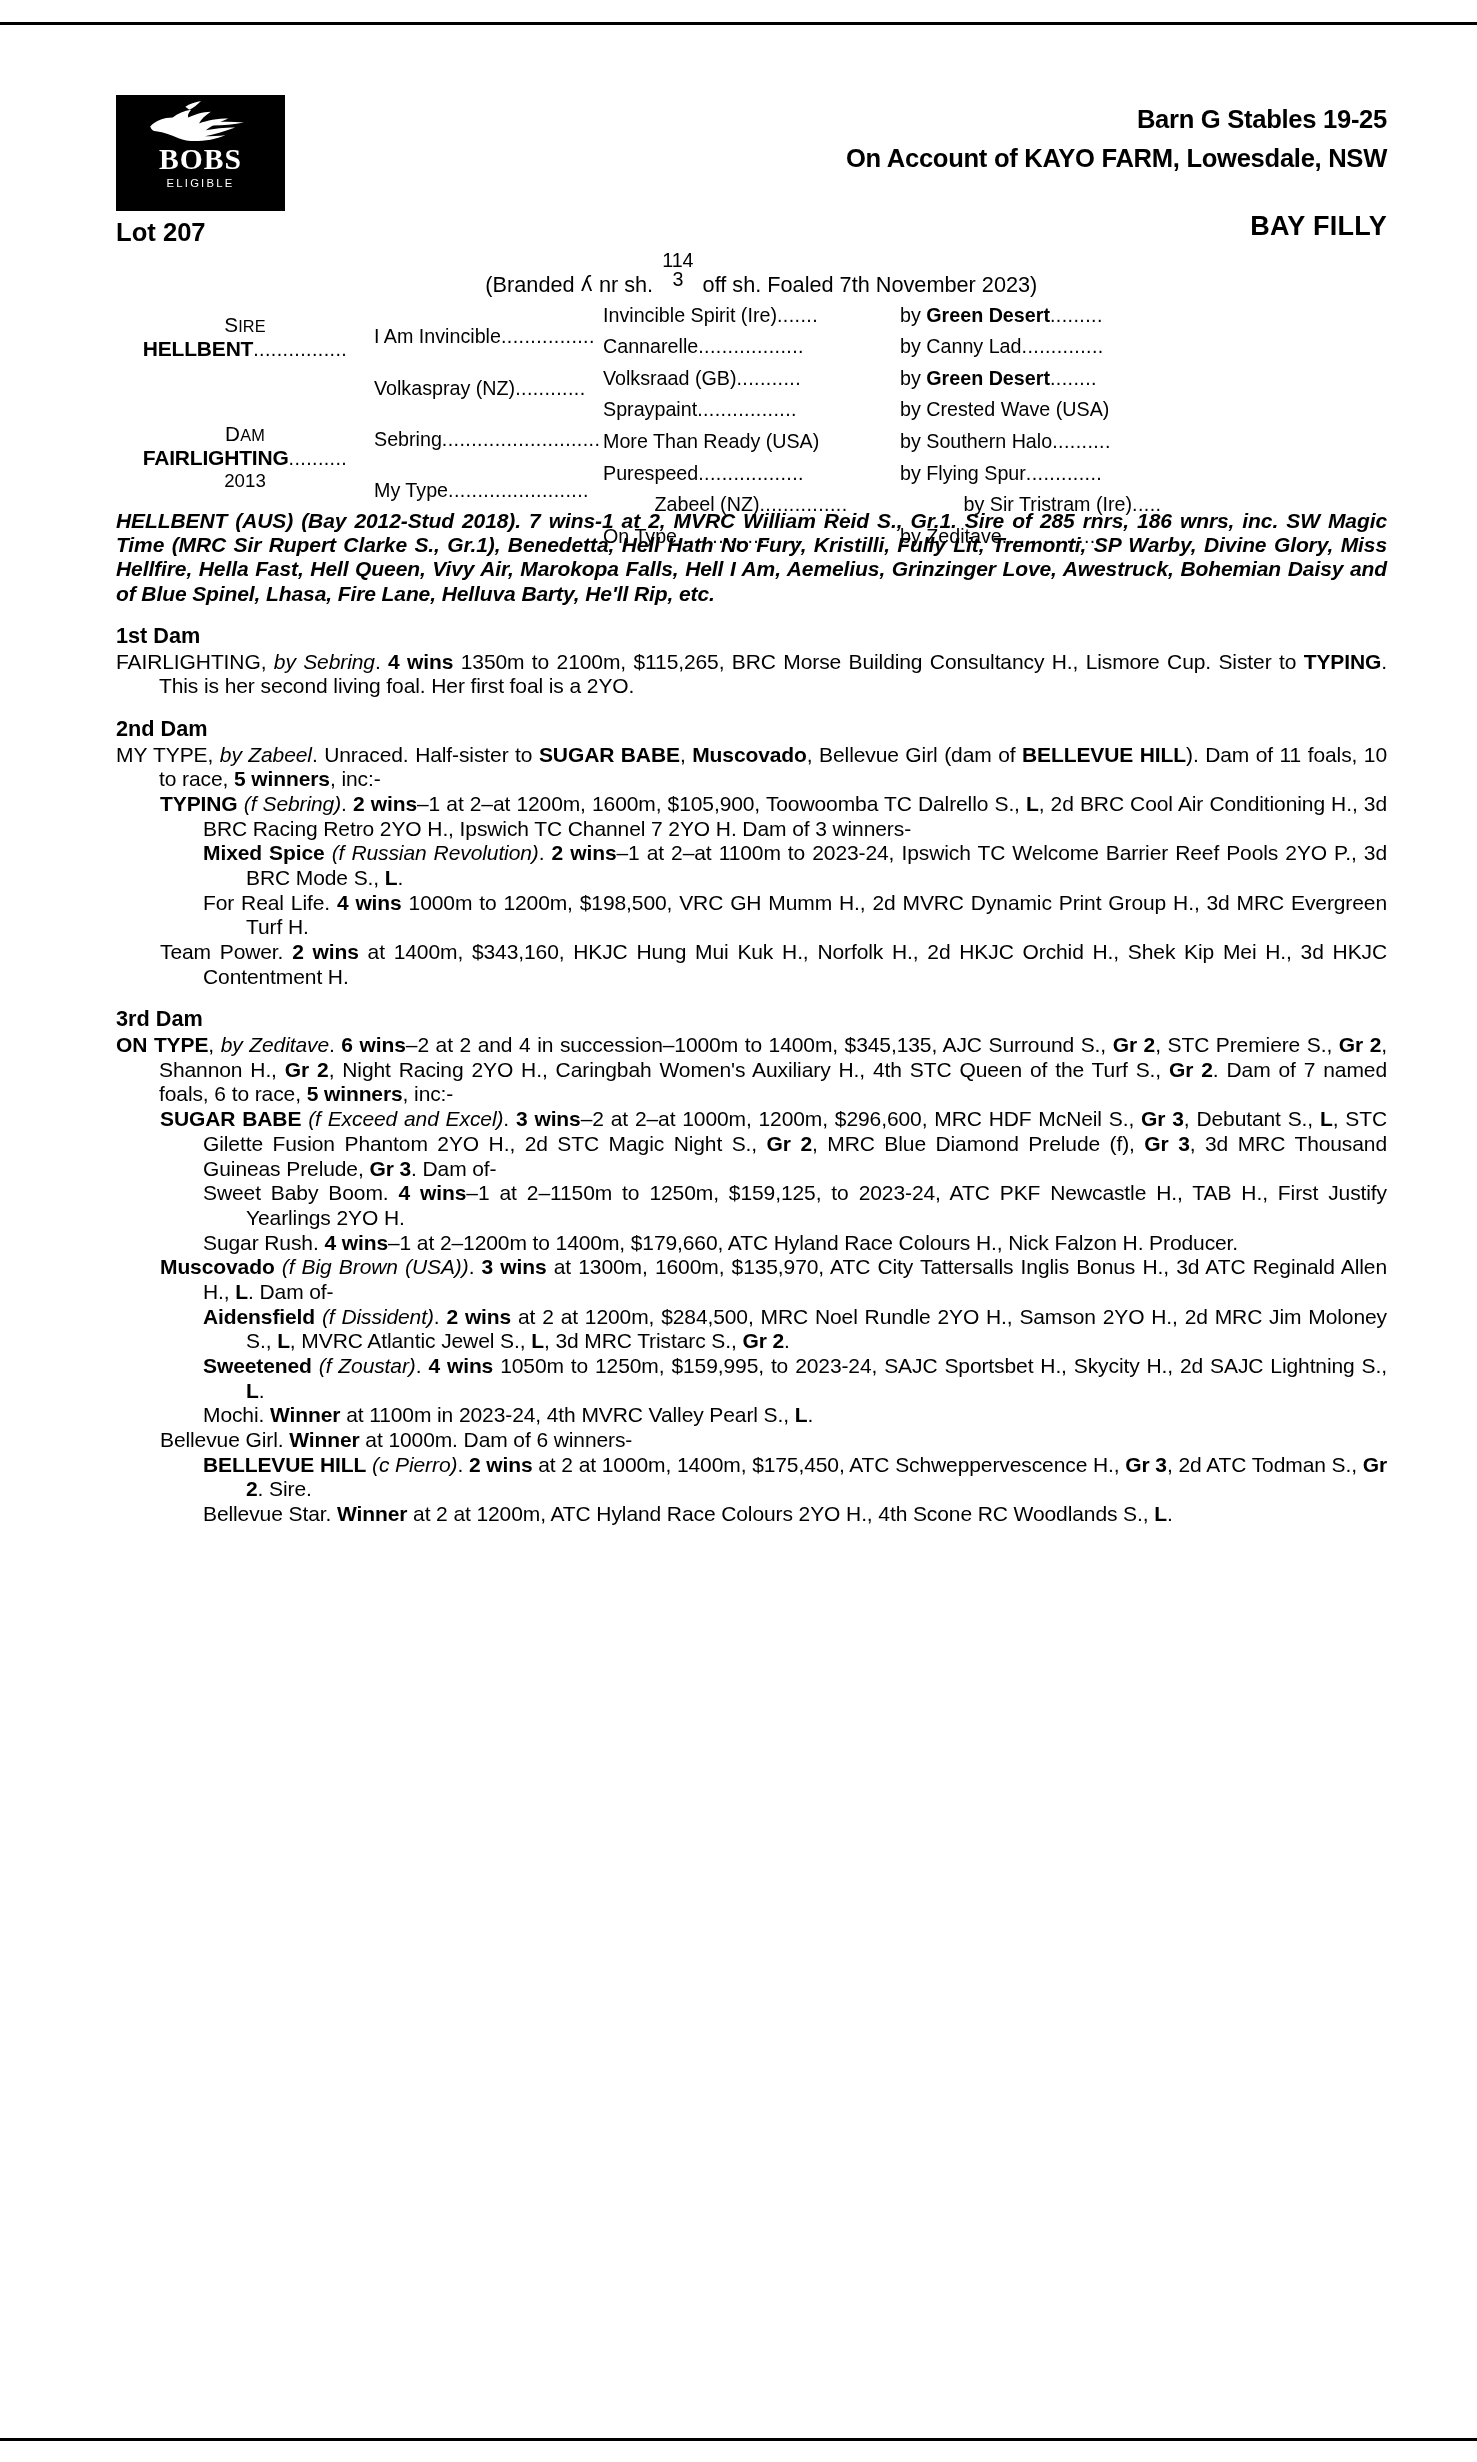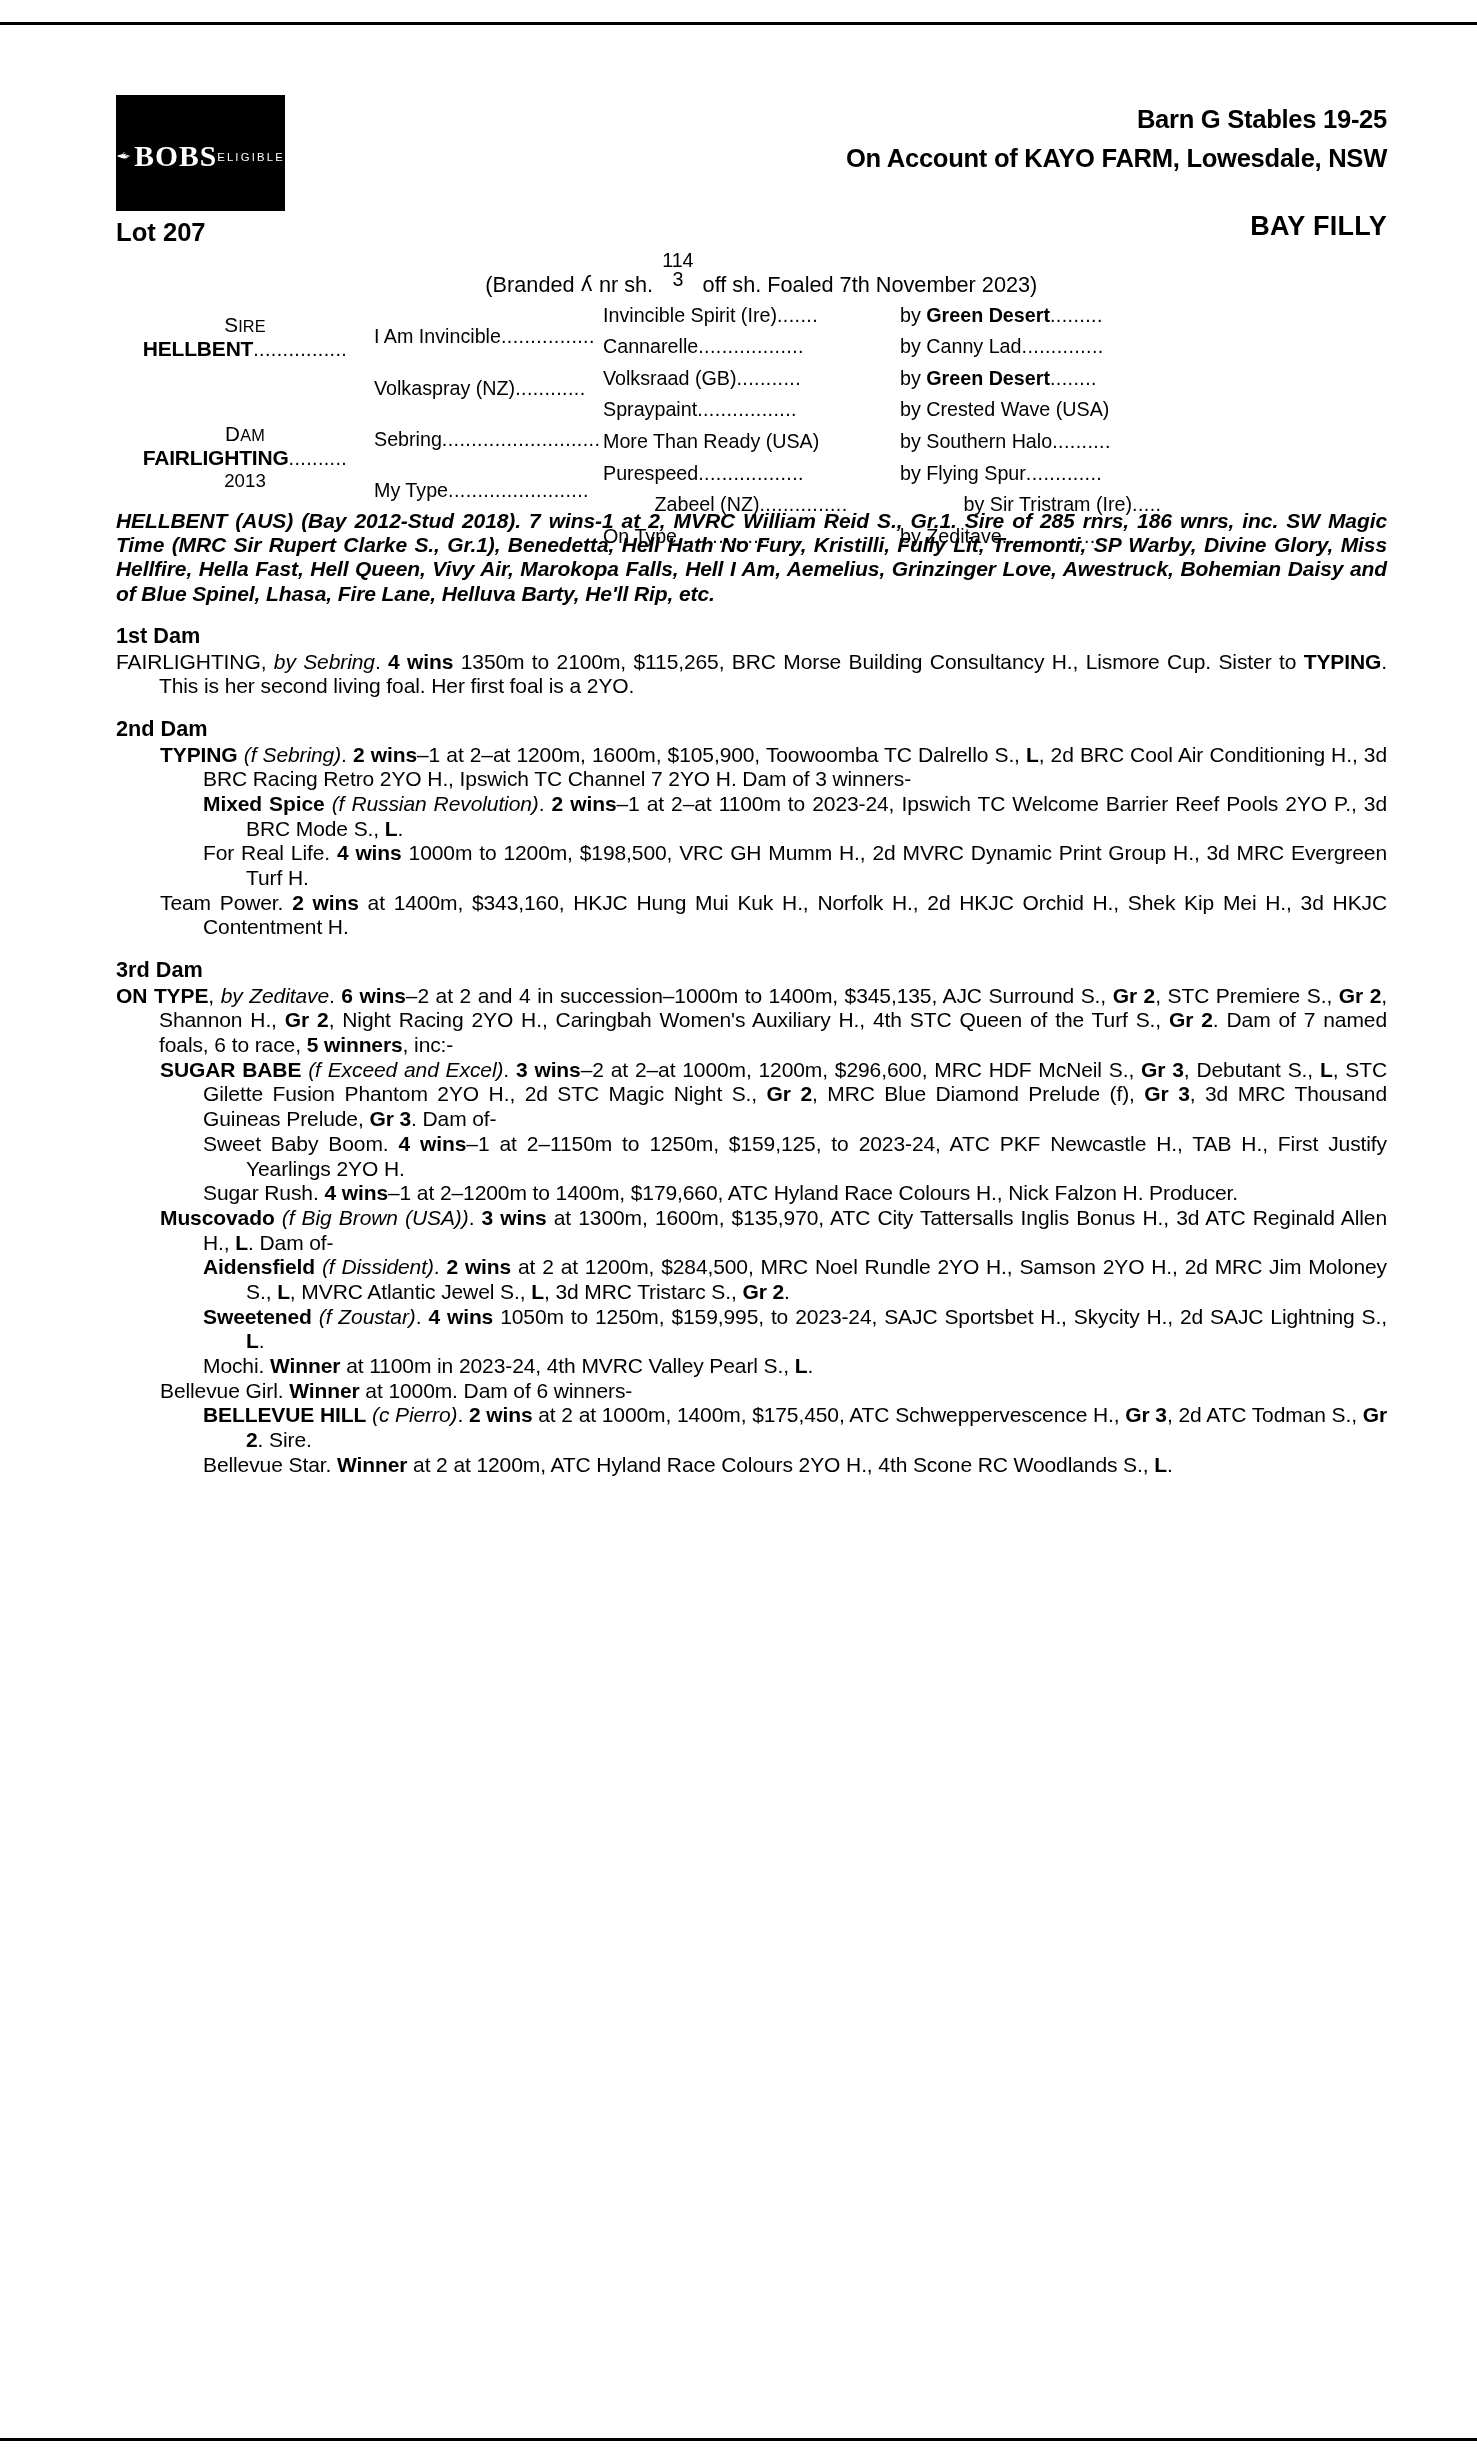--- a/index.html
+++ b/index.html
@@ -51,20 +51,21 @@
   }
   .bobs-logo {
     position: absolute;
     left: 0;
     top: 0;
     width: 169px;
     height: 116px;
     background: #000;
     color: #fff;
     display: flex;
+    flex-direction: column;
     align-items: center;
     justify-content: flex-start;
     padding-top: 5.9px;
     box-sizing: border-box;
   }
   .bobs-horse {
     width: 118px;
     height: 43px;
     display: block;
   }
@@ -336,20 +337,21 @@
         <div class="g4-row g3-r8"><span>by</span> <span>Zeditave</span><span class="dots">.................</span></div>
       </div>
     </div>
 
     <div class="sire-para">HELLBENT (AUS) (Bay 2012-Stud 2018). 7 wins-1 at 2, MVRC William Reid S., Gr.1. Sire of 285 rnrs, 186 wnrs, inc. SW Magic Time (MRC Sir Rupert Clarke S., Gr.1), Benedetta, Hell Hath No Fury, Kristilli, Fully Lit, Tremonti, SP Warby, Divine Glory, Miss Hellfire, Hella Fast, Hell Queen, Vivy Air, Marokopa Falls, Hell I Am, Aemelius, Grinzinger Love, Awestruck, Bohemian Daisy and of Blue Spinel, Lhasa, Fire Lane, Helluva Barty, He'll Rip, etc.</div>
 
     <div id="dam-sections">
         <div class="dam-head">1st Dam</div>
         <div class="entry lvl0">FAIRLIGHTING, <i>by Sebring</i>. <b>4 wins</b> 1350m to 2100m, $115,265, BRC Morse Building Consultancy H., Lismore Cup. Sister to <b>TYPING</b>. This is her second living foal. Her first foal is a 2YO.</div>
         <div class="dam-head">2nd Dam</div>
+        <div class="entry lvl0">MY TYPE, <i>by Zabeel</i>. Unraced. Half-sister to <b>SUGAR BABE</b>, <b>Muscovado</b>, Bellevue Girl (dam of <b>BELLEVUE HILL</b>). Dam of 11 foals, 10 to race, <b>5 winners</b>, inc:-</div>
         <div class="entry lvl1"><b>TYPING</b> <i>(f Sebring)</i>. <b>2 wins</b>–1 at 2–at 1200m, 1600m, $105,900, Toowoomba TC Dalrello S., <b>L</b>, 2d BRC Cool Air Conditioning H., 3d BRC Racing Retro 2YO H., Ipswich TC Channel 7 2YO H. Dam of 3 winners-</div>
         <div class="entry lvl2"><b>Mixed Spice</b> <i>(f Russian Revolution)</i>. <b>2 wins</b>–1 at 2–at 1100m to 2023-24, Ipswich TC Welcome Barrier Reef Pools 2YO P., 3d BRC Mode S., <b>L</b>.</div>
         <div class="entry lvl2">For Real Life. <b>4 wins</b> 1000m to 1200m, $198,500, VRC GH Mumm H., 2d MVRC Dynamic Print Group H., 3d MRC Evergreen Turf H.</div>
         <div class="entry lvl1">Team Power. <b>2 wins</b> at 1400m, $343,160, HKJC Hung Mui Kuk H., Norfolk H., 2d HKJC Orchid H., Shek Kip Mei H., 3d HKJC Contentment H.</div>
         <div class="dam-head">3rd Dam</div>
         <div class="entry lvl0"><b>ON TYPE</b>, <i>by Zeditave</i>. <b>6 wins</b>–2 at 2 and 4 in succession–1000m to 1400m, $345,135, AJC Surround S., <b>Gr 2</b>, STC Premiere S., <b>Gr 2</b>, Shannon H., <b>Gr 2</b>, Night Racing 2YO H., Caringbah Women's Auxiliary H., 4th STC Queen of the Turf S., <b>Gr 2</b>. Dam of 7 named foals, 6 to race, <b>5 winners</b>, inc:-</div>
         <div class="entry lvl1"><b>SUGAR BABE</b> <i>(f Exceed and Excel)</i>. <b>3 wins</b>–2 at 2–at 1000m, 1200m, $296,600, MRC HDF McNeil S., <b>Gr 3</b>, Debutant S., <b>L</b>, STC Gilette Fusion Phantom 2YO H., 2d STC Magic Night S., <b>Gr 2</b>, MRC Blue Diamond Prelude (f), <b>Gr 3</b>, 3d MRC Thousand Guineas Prelude, <b>Gr 3</b>. Dam of-</div>
         <div class="entry lvl2">Sweet Baby Boom. <b>4 wins</b>–1 at 2–1150m to 1250m, $159,125, to 2023-24, ATC PKF Newcastle H., TAB H., First Justify Yearlings 2YO H.</div>
         <div class="entry lvl2">Sugar Rush. <b>4 wins</b>–1 at 2–1200m to 1400m, $179,660, ATC Hyland Race Colours H., Nick Falzon H. Producer.</div>
         <div class="entry lvl1"><b>Muscovado</b> <i>(f Big Brown (USA))</i>. <b>3 wins</b> at 1300m, 1600m, $135,970, ATC City Tattersalls Inglis Bonus H., 3d ATC Reginald Allen H., <b>L</b>. Dam of-</div>

